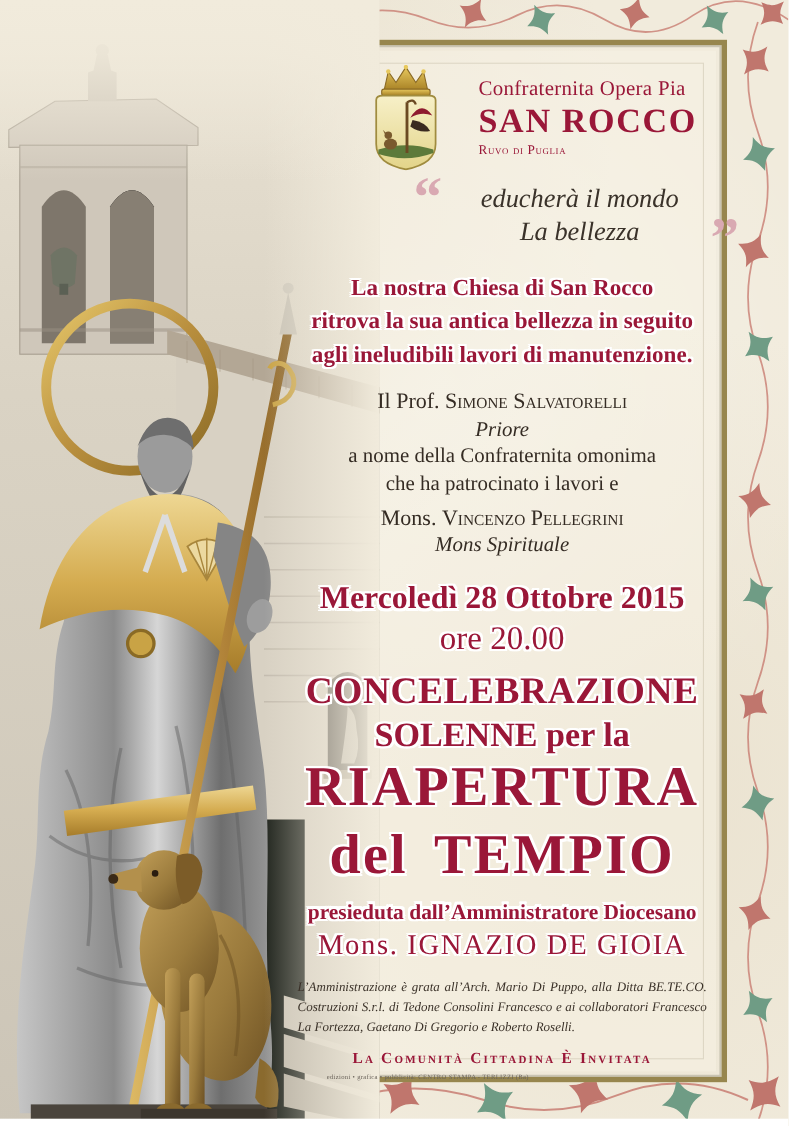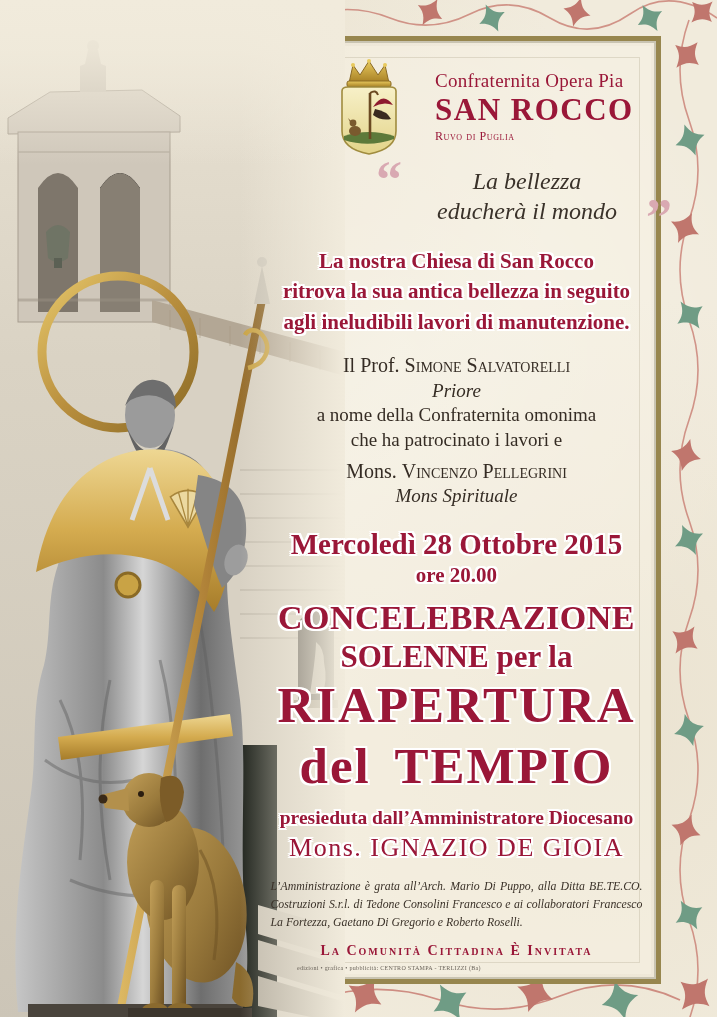--- a/index.html
+++ b/index.html
@@ -53,21 +53,21 @@
   .quote-attr{font-size:13px;text-align:right;margin-top:3px;padding-right:2px;color:#3a322a;letter-spacing:1px;}
   
   .intro{margin-top:20px;font-weight:bold;font-size:21px;line-height:1.45;color:#9a1738;}
   
   .announce{margin-top:16px;font-size:19px;line-height:1.28;color:#352c24;}
   .person{font-size:20px;}
   .role{font-style:italic;font-size:19px;}
   .gap-sm{height:7px;}
   
   .ev-date{margin-top:18px;font-size:29px;font-weight:bold;line-height:1.2;}
-  .ev-time{font-size:21px;font-weight:bold;line-height:1.25;}
+  .ev-time{font-size:30px;font-weight:normal;line-height:1.25;}
   .ev-t1{margin-top:10px;font-size:34px;font-weight:bold;line-height:1.18;letter-spacing:.5px;}
   .ev-t2{font-size:31px;font-weight:bold;line-height:1.2;}
   .ev-t3{font-size:51px;font-weight:bold;line-height:1.2;letter-spacing:2px;}
   .ev-t4{font-size:51px;font-weight:bold;line-height:1.2;letter-spacing:2px;word-spacing:10px;}
   .ev-pres-intro{margin-top:8px;font-size:19.5px;font-weight:bold;line-height:1.3;}
   .ev-pres{font-size:26px;font-weight:normal;line-height:1.3;letter-spacing:1.5px;}
   
   .ack{margin:12px auto 0 auto;width:372px;font-style:italic;font-size:11.8px;line-height:1.55;text-align:justify;color:#3a3128;}
   
   .invite{margin-top:12px;font-size:14px;font-weight:bold;letter-spacing:2px;color:#9a1738;}
@@ -311,22 +311,22 @@
       </svg>
       <div class="org">
         <div class="org-line nowrap">Confraternita Opera Pia</div>
         <div class="org-name nowrap">SAN ROCCO</div>
         <div class="org-place nowrap sc">Ruvo di Puglia</div>
       </div>
     </div>
 
     <div class="quote">
       <span class="quote-open">“</span>
+      <div class="quote-line">educherà il mondo</div>
       <div class="quote-line">La bellezza</div>
-      <div class="quote-line">educherà il mondo</div>
       <span class="quote-close">”</span>
     </div>
 
     <div class="intro outl">
       <div class="nowrap">La nostra Chiesa di San Rocco</div>
       <div class="nowrap">ritrova la sua antica bellezza in seguito</div>
       <div class="nowrap">agli ineludibili lavori di manutenzione.</div>
     </div>
 
     <div class="announce">

